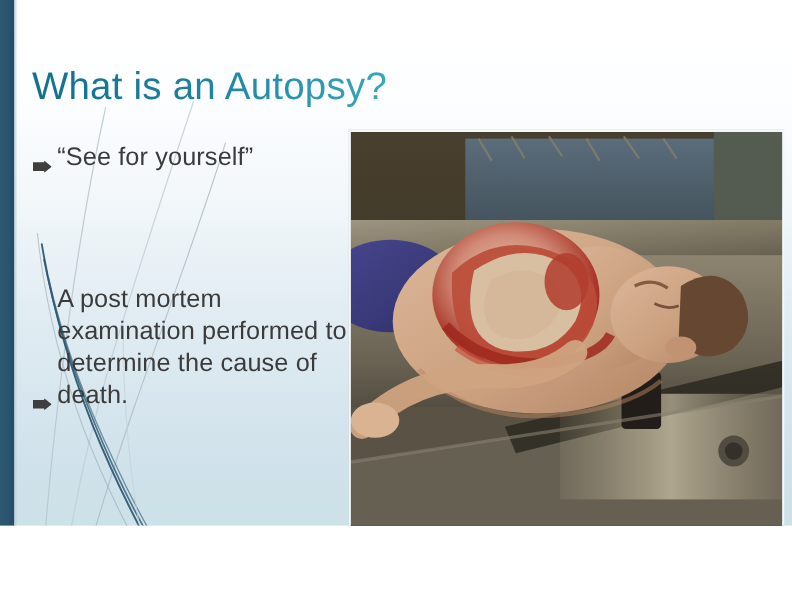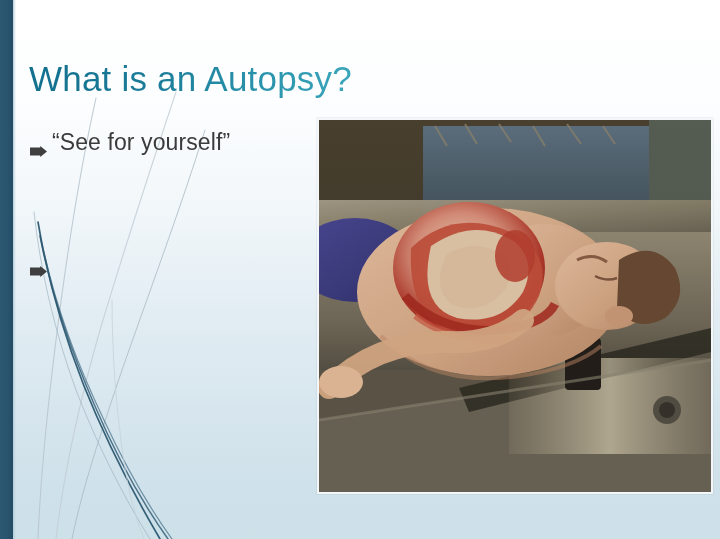--- a/index.html
+++ b/index.html
@@ -7,21 +7,21 @@
     padding: 0;
     background: #ffffff;
   }
   body {
     font-family: "Liberation Sans", sans-serif;
   }
 
   #slide {
     position: relative;
     width: 720px;
-    height: 539px;
+    height: 478px;
     overflow: hidden;
     background: linear-gradient(to bottom,
         #ffffff 0%,
         #fdfeff 18%,
         #f2f7fa 38%,
         #e2edf3 58%,
         #d7e6ee 76%,
         #cfe1ea 90%,
         #cde1e9 100%);
   }
@@ -160,20 +160,21 @@
       <svg class="bullet-mark" viewBox="0 0 17 11">
         <path d="M0,1.6 L10.2,1.6 L10.2,0 L17,5.5 L10.2,11 L10.2,9.4 L0,9.4 Z" fill="#3f3f3f"></path>
       </svg>
       <div class="bullet-text">“See for yourself”</div>
     </div>
 
     <div class="bullet-row b2">
       <svg class="bullet-mark" viewBox="0 0 17 11">
         <path d="M0,1.6 L10.2,1.6 L10.2,0 L17,5.5 L10.2,11 L10.2,9.4 L0,9.4 Z" fill="#3f3f3f"></path>
       </svg>
+      <div class="bullet-text wrap">A post mortem examination performed to determine the cause of death.</div>
     </div>
 
   </div>
 
   <div id="photo-frame">
     <div id="photo-inner">
       <svg viewBox="0 0 392 372" width="392" height="372" preserveAspectRatio="none">
         <defs>
           <linearGradient id="gBack" x1="0" y1="0" x2="0" y2="1">
             <stop offset="0%" stop-color="#4b4230"></stop>

